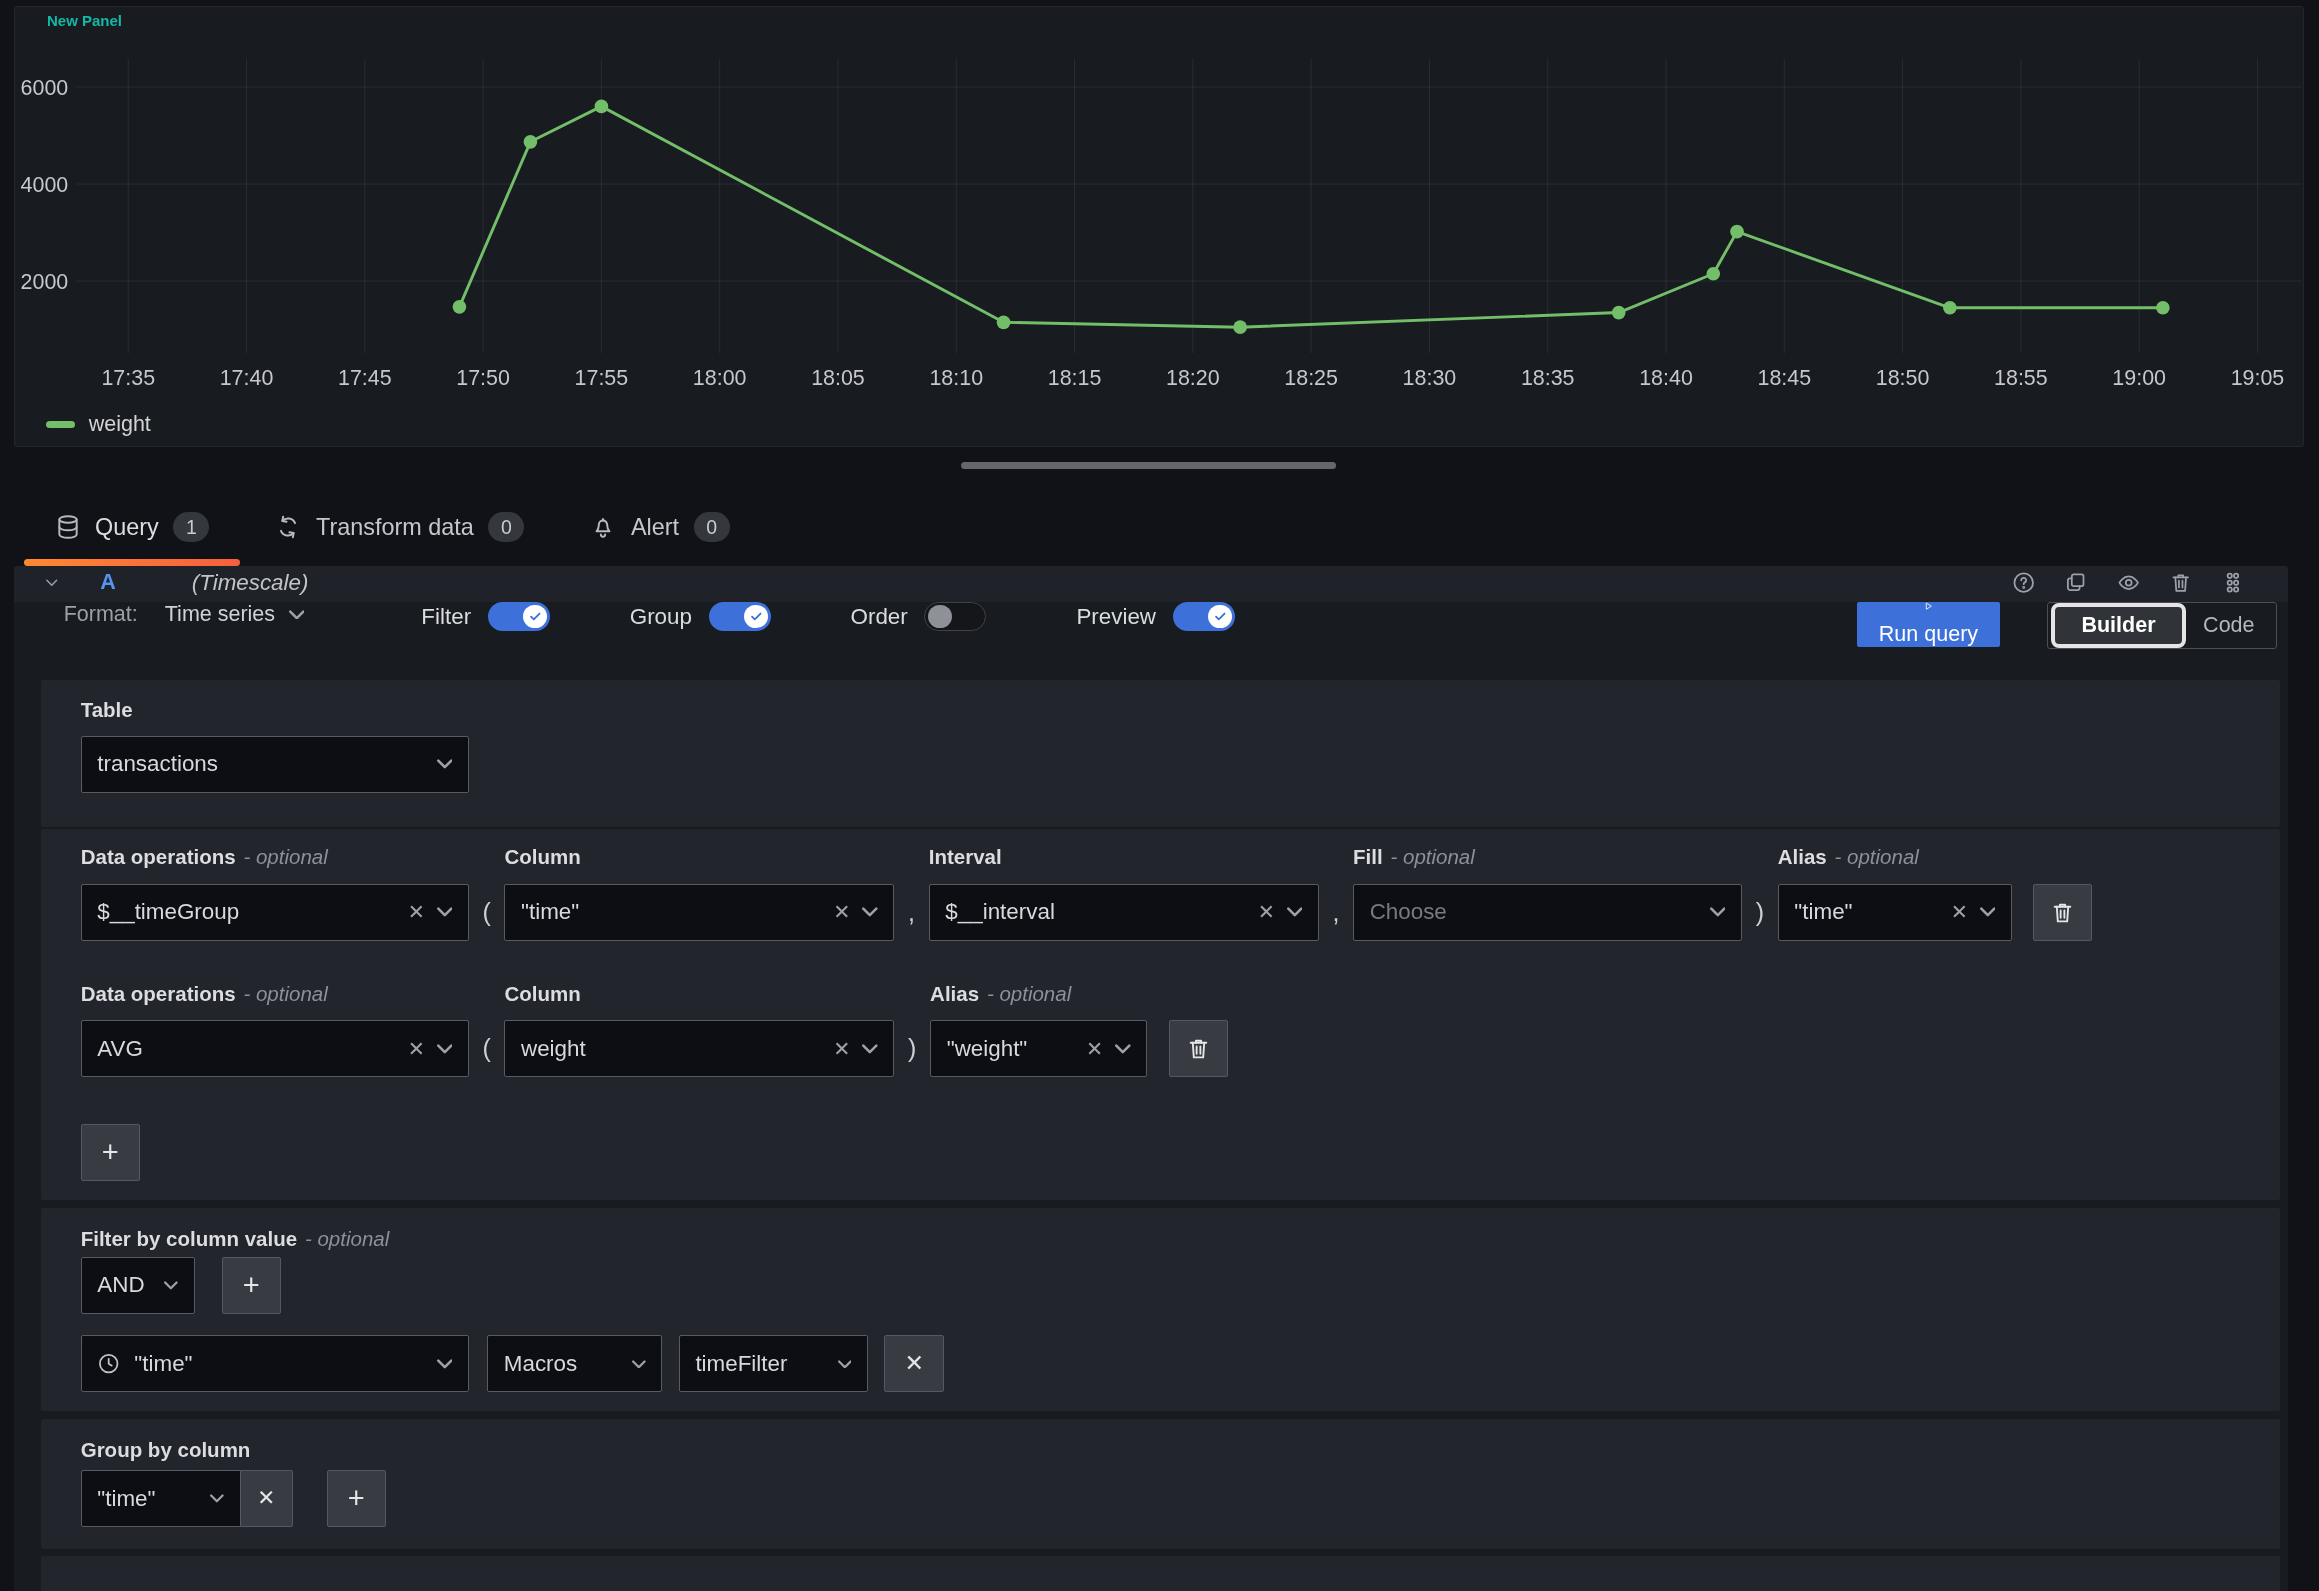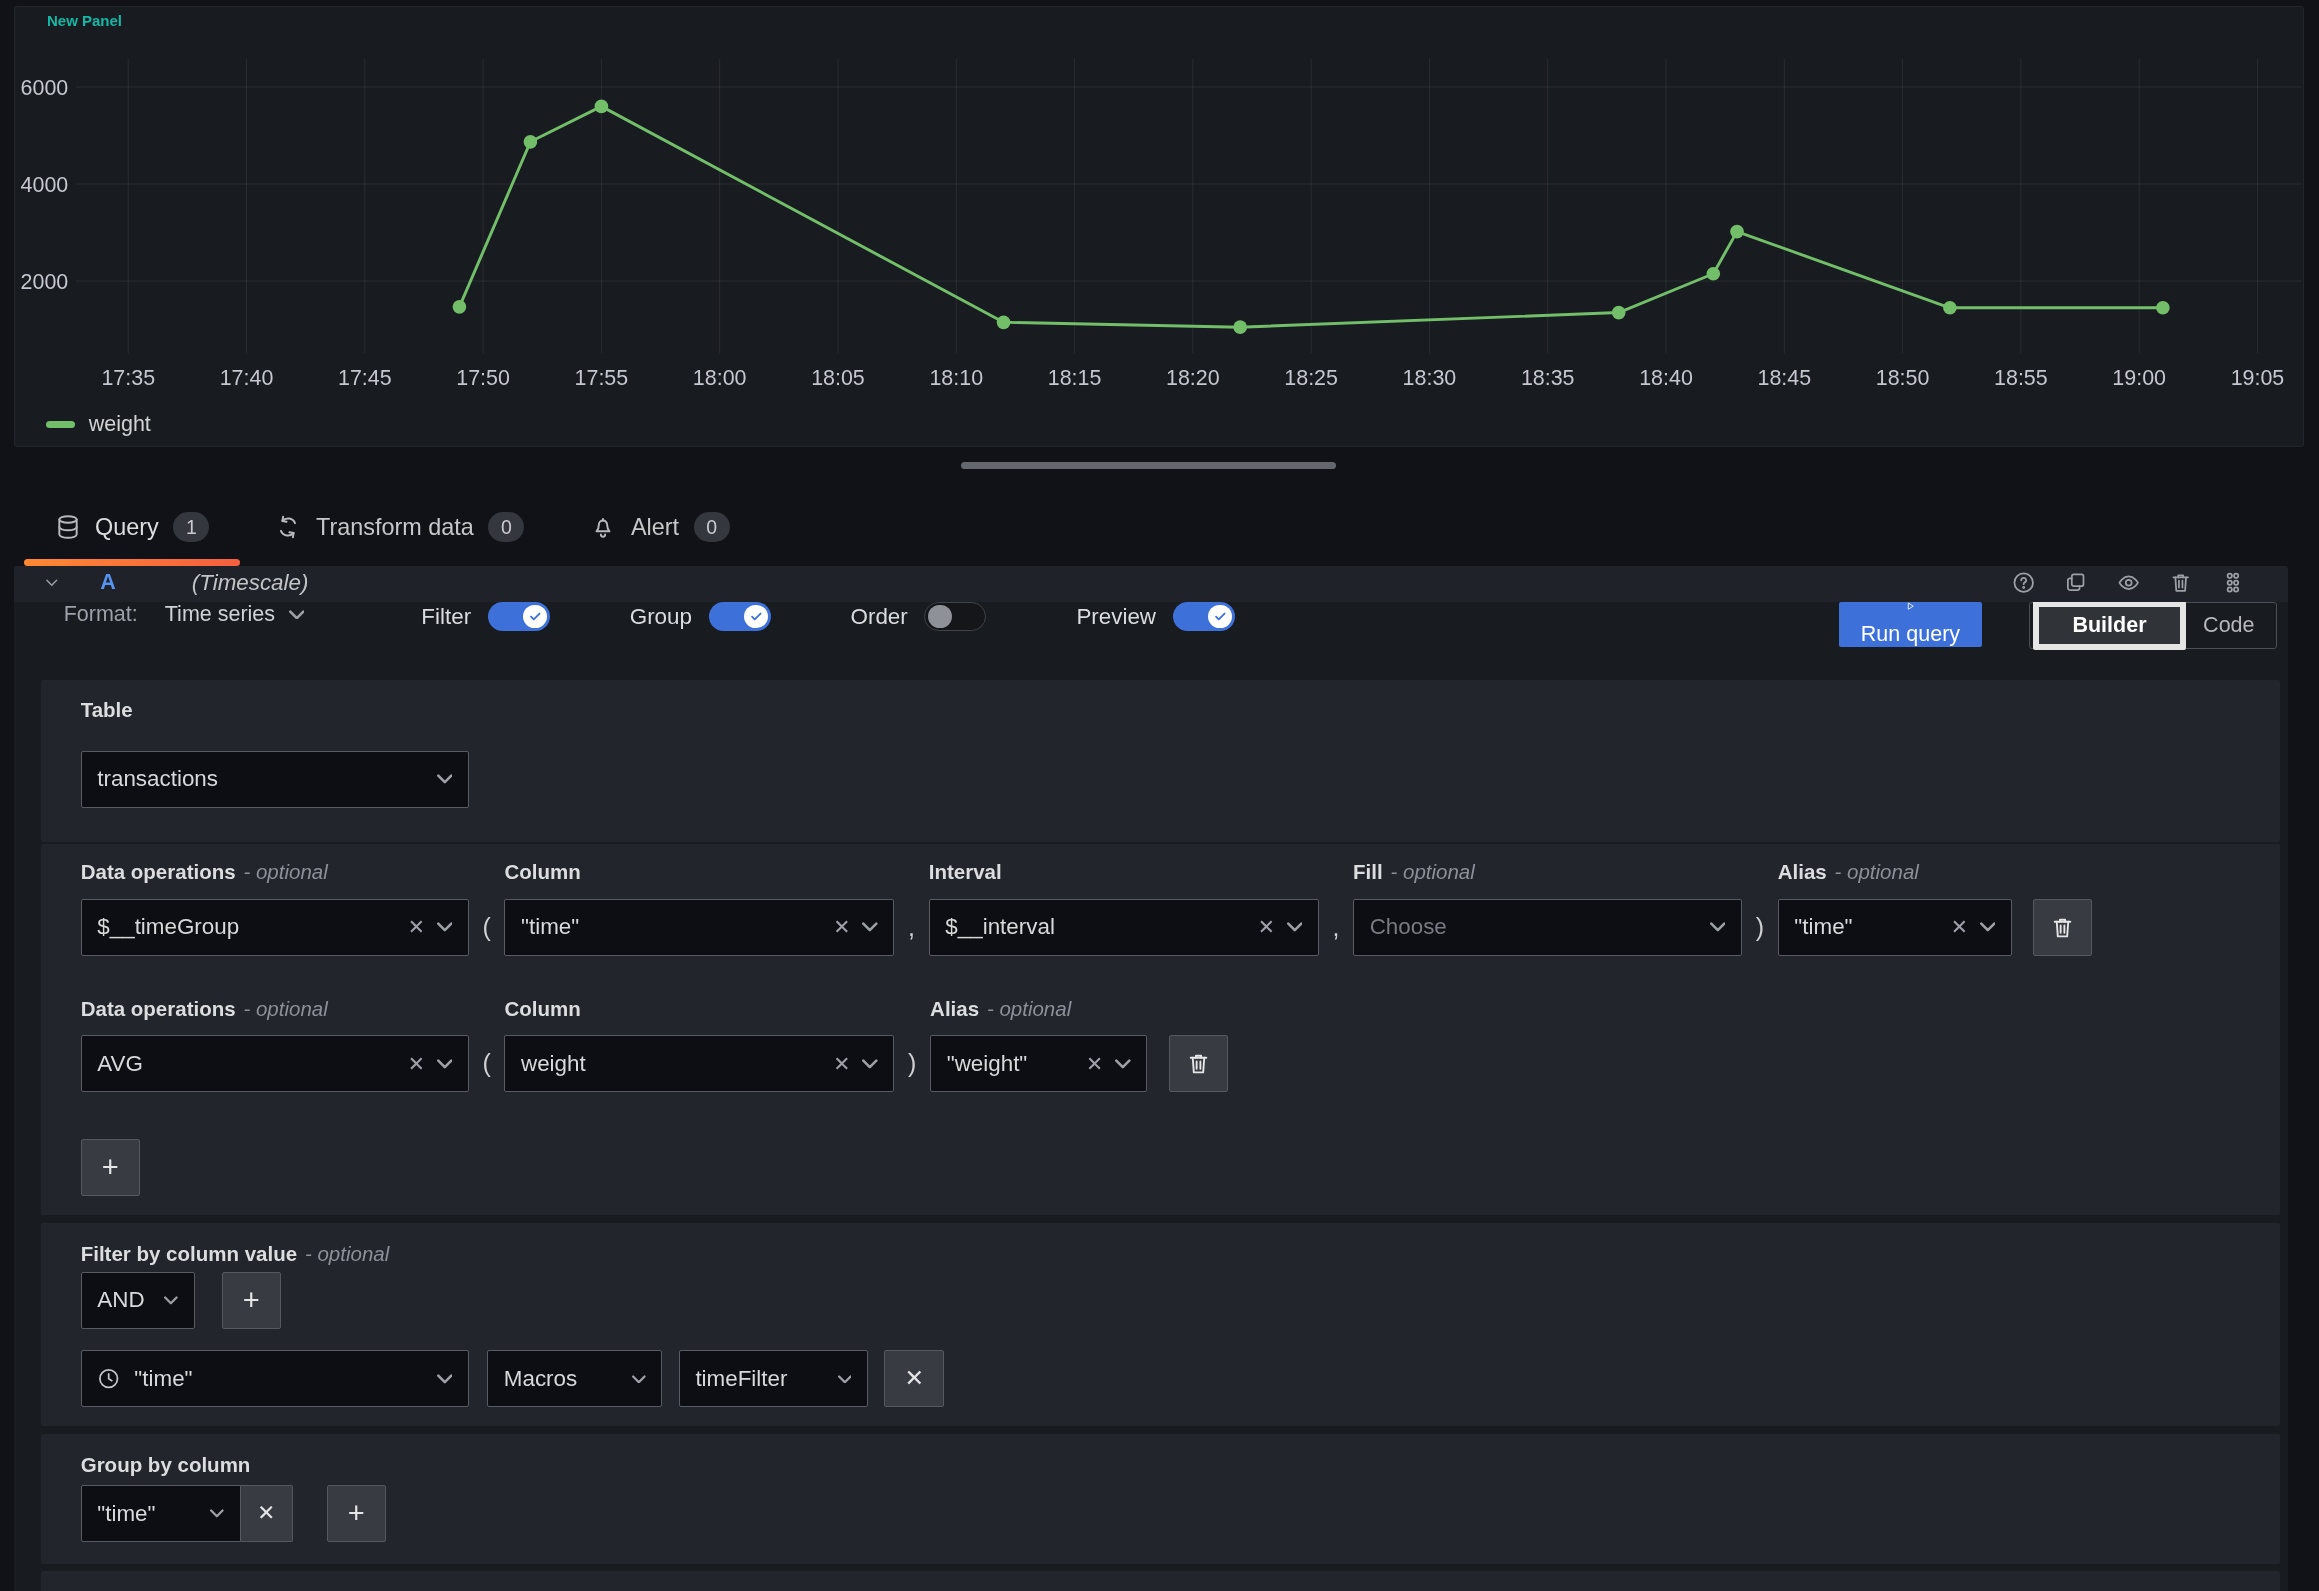--- a/index.html
+++ b/index.html
@@ -45,22 +45,22 @@
   .tog.on{background:#3d71d9;}
   .tog.on .knob{position:absolute;right:2.9px;top:2.9px;width:23.4px;height:23.4px;background:#fff;border-radius:50%;
                 display:flex;align-items:center;justify-content:center;}
   .tog.off{background:#141619;border:1px solid #3f424a;}
   .tog.off .knob{position:absolute;left:2.9px;top:2px;width:23.4px;height:23.4px;background:#8e9197;border-radius:50%;}
   .runq{display:flex;align-items:center;gap:11.7px;height:45px;padding:0 21.5px;margin-left:auto;background:#3d71d9;
         border:none;border-radius:2px;color:#fff;font-size:21.5px;font-weight:500;cursor:pointer;
         font-family:"Liberation Sans",sans-serif;white-space:nowrap;flex-direction:column;}
   .seg{display:flex;align-items:center;border:1px solid #4c4f56;border-radius:2.9px;padding:3.9px;height:47px;
        box-sizing:border-box;margin-left:47px;}
-  .seg-b{height:37px;display:flex;align-items:center;padding:0 33px;background:#303338;border:6px solid #e5e5e5;
-         border-radius:2px;color:#fff;font-weight:700;font-size:21.5px;cursor:pointer;white-space:nowrap;}
+  .seg-b{height:37px;display:flex;align-items:center;padding:0 26px;background:#303338;border:4px solid #e5e5e5;
+         border-radius:8px;color:#fff;font-weight:700;font-size:21.5px;cursor:pointer;white-space:nowrap;}
   .seg-c{padding:0 17.6px;color:#b6b8bd;font-size:21.5px;cursor:pointer;white-space:nowrap;}
   
   .cards{margin:0 7.8px 0 27px;}
   .card{background:#22252b;border-radius:2px;}
   .lbl{font-size:20.5px;font-weight:600;color:#dcdde0;white-space:nowrap;}
   .opt{font-weight:400;font-style:italic;color:#8d9099;margin-left:7.8px;font-size:20.5px;}
   .sel{display:flex;align-items:center;height:57px;background:#0d0e13;border:1px solid #585b63;border-radius:2px;
        padding:0 15.6px;font-size:22.4px;color:#d8d9dc;box-sizing:border-box;cursor:pointer;}
   .sel .val{white-space:nowrap;}
   .sel .placeholder{color:#787a82;}
@@ -295,21 +295,21 @@
       <span class="seg">
         <span class="seg-b">Builder</span>
         <span class="seg-c">Code</span>
       </span>
     </div>
 
     <div class="cards">
 
       <div class="card" style="padding:17.6px 40px 34px;margin-bottom:2.9px">
         <div class="lbl">Table</div>
-        <div class="sel" style="width:388px;margin-top:29px">
+        <div class="sel" style="width:388px;margin-top:14px">
           <span class="val">transactions</span>
           <span class="ctrl">
               <span class="chev">
                 <svg width="15.6" height="9.8" viewBox="0 0 12 7">
                   <path d="M1 1l5 5 5-5"></path>
                 </svg>
               </span>
             </span>
         </div>
       </div>

